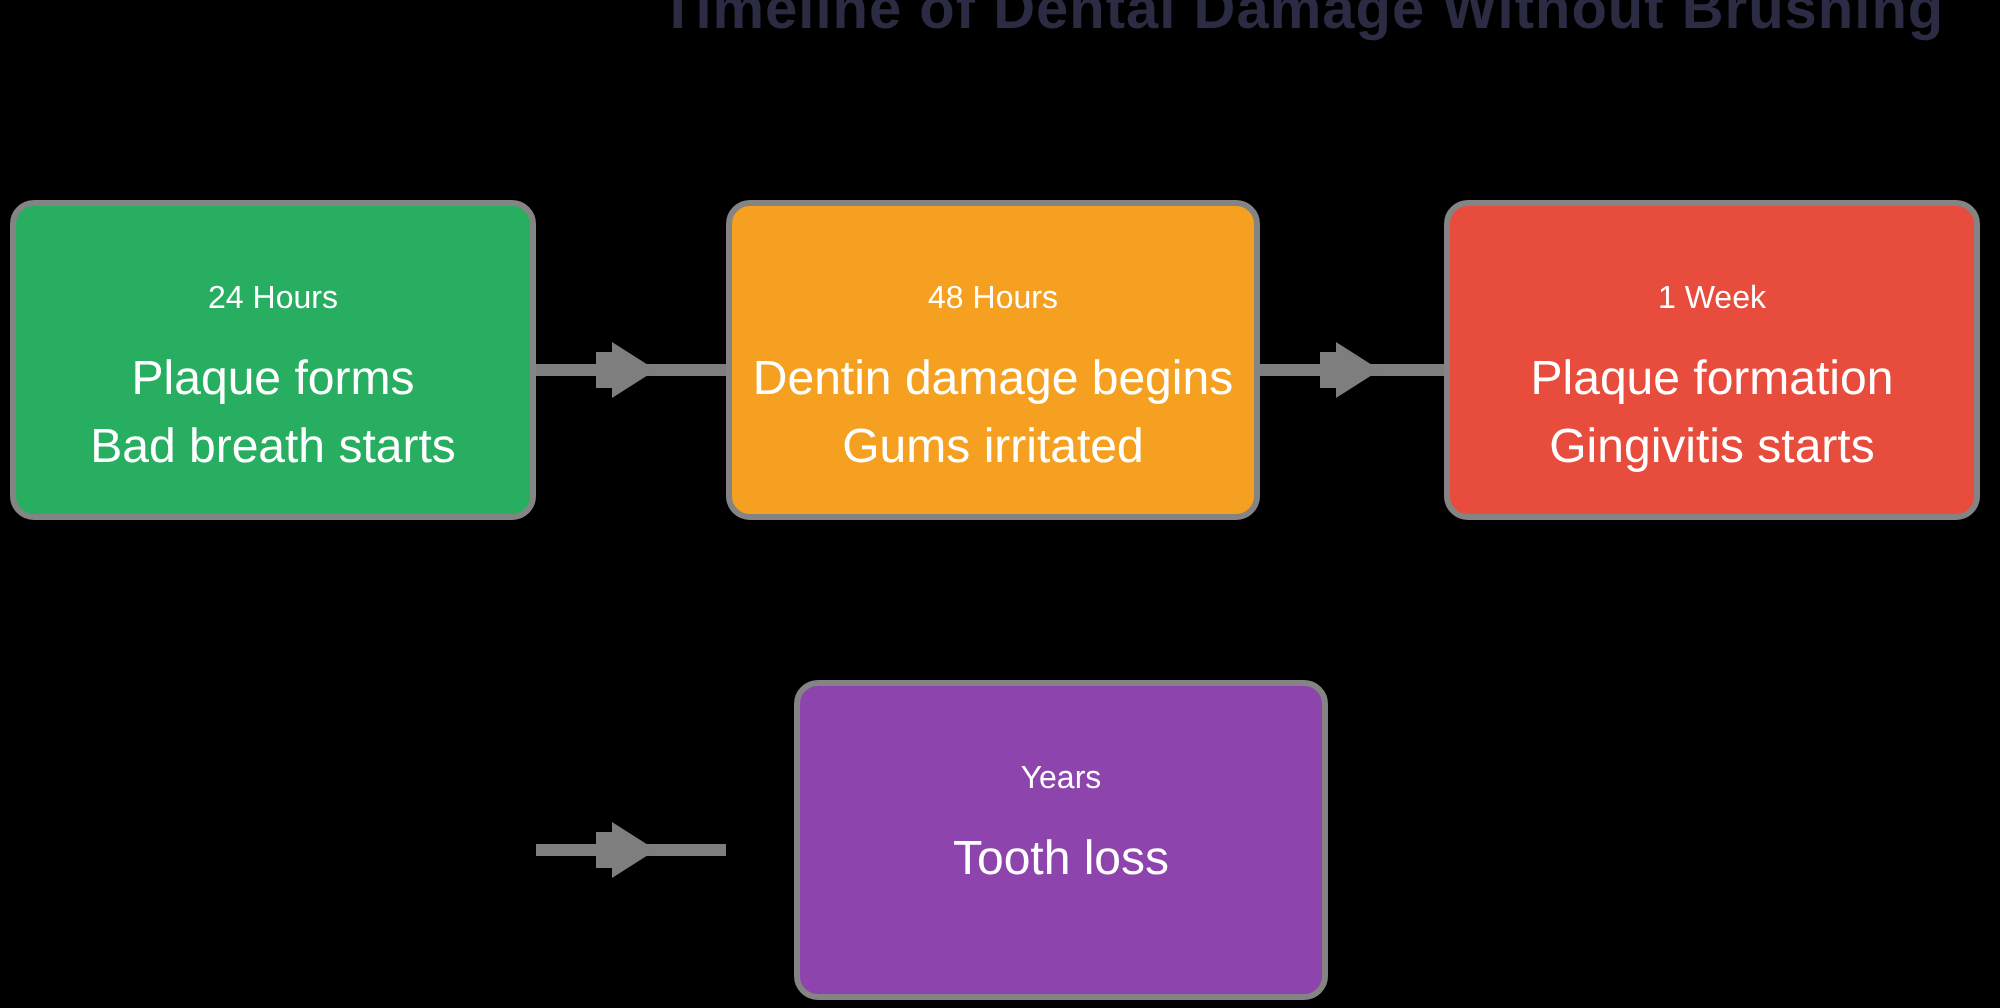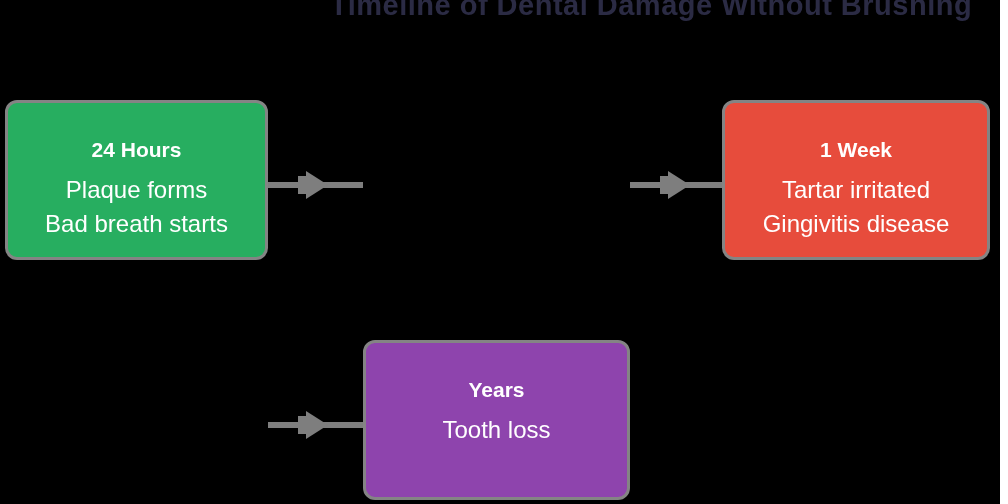--- a/index.html
+++ b/index.html
@@ -27,22 +27,22 @@
     border: 3px solid #848484;
     border-radius: 12px;
     color: #fff;
     text-align: center;
     display: flex;
     flex-direction: column;
     align-items: center;
     padding-top: 34px;
   }
   .node-heading {
-    font-size: 21px;
-    font-weight: bold;
+    font-size: 16px;
+    font-weight: normal;
     margin-bottom: 16px;
     line-height: 26px;
   }
   .node-line {
     font-size: 24px;
     margin-bottom: 12px;
     line-height: 22px;
   }
   .node-r1 { top: 100px; }
   .node-r2 { top: 340px; }
@@ -94,38 +94,43 @@
     <div class="node-line">Plaque forms</div>
     <div class="node-line">Bad breath starts</div>
   </div>
 
   <div class="connector conn-1">
     <div class="connector-line" style="background-color: rgb(126, 126, 126);"></div>
     <div class="connector-stem" style="background-color: rgb(126, 126, 126);"></div>
     <div class="arrowhead" style="border-left-color: rgb(126, 126, 126);"></div>
   </div>
 
+  <div class="node node-r1 node-c2" style="background-color: rgb(245, 160, 32); border-color: rgb(132, 132, 132);">
+    <div class="node-heading">48 Hours</div>
+    <div class="node-line">Dentin damage begins</div>
+    <div class="node-line">Gums irritated</div>
+  </div>
 
   <div class="connector conn-2">
     <div class="connector-line" style="background-color: rgb(126, 126, 126);"></div>
     <div class="connector-stem" style="background-color: rgb(126, 126, 126);"></div>
     <div class="arrowhead" style="border-left-color: rgb(126, 126, 126);"></div>
   </div>
 
   <div class="node node-r1 node-c3" style="background-color: rgb(231, 76, 60); border-color: rgb(132, 132, 132);">
     <div class="node-heading">1 Week</div>
-    <div class="node-line">Tartar irritated</div>
-    <div class="node-line">Gingivitis disease</div>
+    <div class="node-line">Plaque formation</div>
+    <div class="node-line">Gingivitis starts</div>
   </div>
 
 
   <div class="connector conn-3">
     <div class="connector-line" style="background-color: rgb(126, 126, 126);"></div>
     <div class="connector-stem" style="background-color: rgb(126, 126, 126);"></div>
     <div class="arrowhead" style="border-left-color: rgb(126, 126, 126);"></div>
   </div>
 
-  <div class="node node-r2 node-c2" style="background-color: rgb(142, 68, 173); border-color: rgb(132, 132, 132);">
+  <div class="node node-r2 node-c2" style="background-color: rgb(142, 68, 173); border-color: rgb(132, 132, 132); margin-left: 34px;">
     <div class="node-heading">Years</div>
     <div class="node-line">Tooth loss</div>
   </div>
 
 </div>
 
 </body></html>

